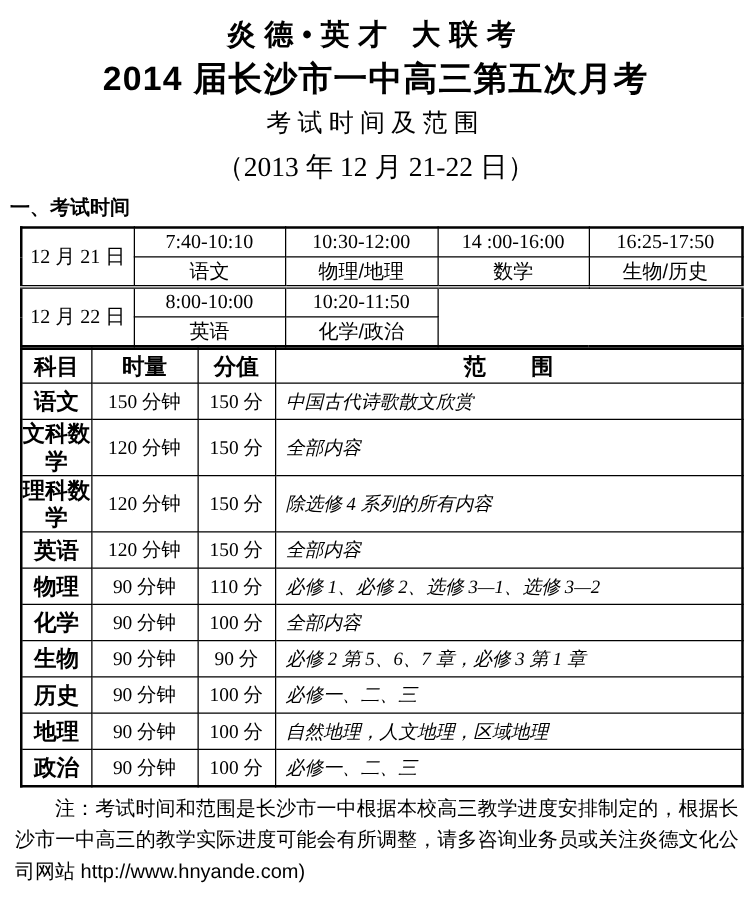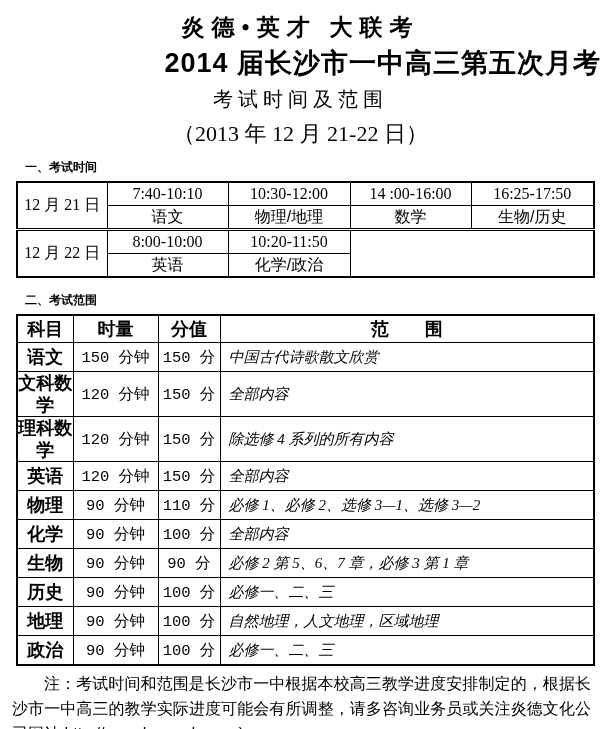--- a/index.html
+++ b/index.html
@@ -19,21 +19,21 @@
     margin: 0;
     text-align: center;
     font-family: "Liberation Serif", "DejaVu Serif", serif;
     font-weight: 700;
     font-size: 23px;
     line-height: 28px;
     letter-spacing: 7px;
   }
   .exam-title {
     margin: 5px 0 0 0;
-    text-align: right;
+    text-align: center;
     font-family: "Liberation Sans", "DejaVu Sans", sans-serif;
     font-weight: 700;
     font-size: 27px;
     line-height: 33px;
     letter-spacing: 1px;
   }
   .subtitle {
     margin: 8px 0 0 0;
     text-align: center;
     font-family: Liberation Mono, monospace;
@@ -43,24 +43,24 @@
     letter-spacing: 5px;
   }
   .date-range {
     margin-top: 9px;
     text-align: center;
     font-family: "Liberation Serif", "DejaVu Serif", serif;
     font-size: 22px;
     line-height: 22px;
   }
   .section-heading {
-    margin: 12px 0 4px 25px;
-    font-family: "Liberation Sans", "DejaVu Sans", sans-serif;
-    font-weight: 700;
-    font-size: 12px;
+    margin: 12px 0 4px 8px;
+    font-family: "Liberation Sans", "DejaVu Sans", sans-serif;
+    font-weight: 700;
+    font-size: 16px;
     line-height: 20px;
   }
   table {
     border-collapse: collapse;
     table-layout: fixed;
     margin-left: 16px;
     width: 577px;
     border: 2px solid #000;
   }
   td, th { border: 1px solid #000; padding: 0; vertical-align: middle; }
@@ -92,21 +92,21 @@
   }
   .scope-table td { height: 28px; }
   .scope-table .subj-cell {
     font-family: "Liberation Sans", "DejaVu Sans", sans-serif;
     font-weight: 700;
     font-size: 18px;
     line-height: 22px;
     text-align: center;
   }
   .scope-table .dur-cell, .scope-table .score-cell {
-    font-family: Liberation Mono, monospace;
+    font-family: Liberation Serif, serif;
     font-size: 15.5px;
     text-align: center;
   }
   .scope-table .range-cell {
     font-family: "Liberation Serif", "DejaVu Serif", serif;
     font-style: italic;
     font-size: 15px;
     text-align: left;
     padding-left: 8px;
   }
@@ -159,21 +159,20 @@
         <td class="time-cell">10:20-11:50</td>
         <td class="empty-cell" rowspan="2" colspan="2"></td>
       </tr>
       <tr>
         <td class="subject-cell">英语</td>
         <td class="subject-cell">化学/政治</td>
       </tr>
     </tbody>
   </table>
 
-  <div class="section-heading">二、考试范围</div>
 
   <table class="scope-table">
     <colgroup>
       <col style="width:56px">
         <col style="width:85px">
         <col style="width:62px">
         <col style="width:374px">
     </colgroup>
     <thead>
       <tr>

